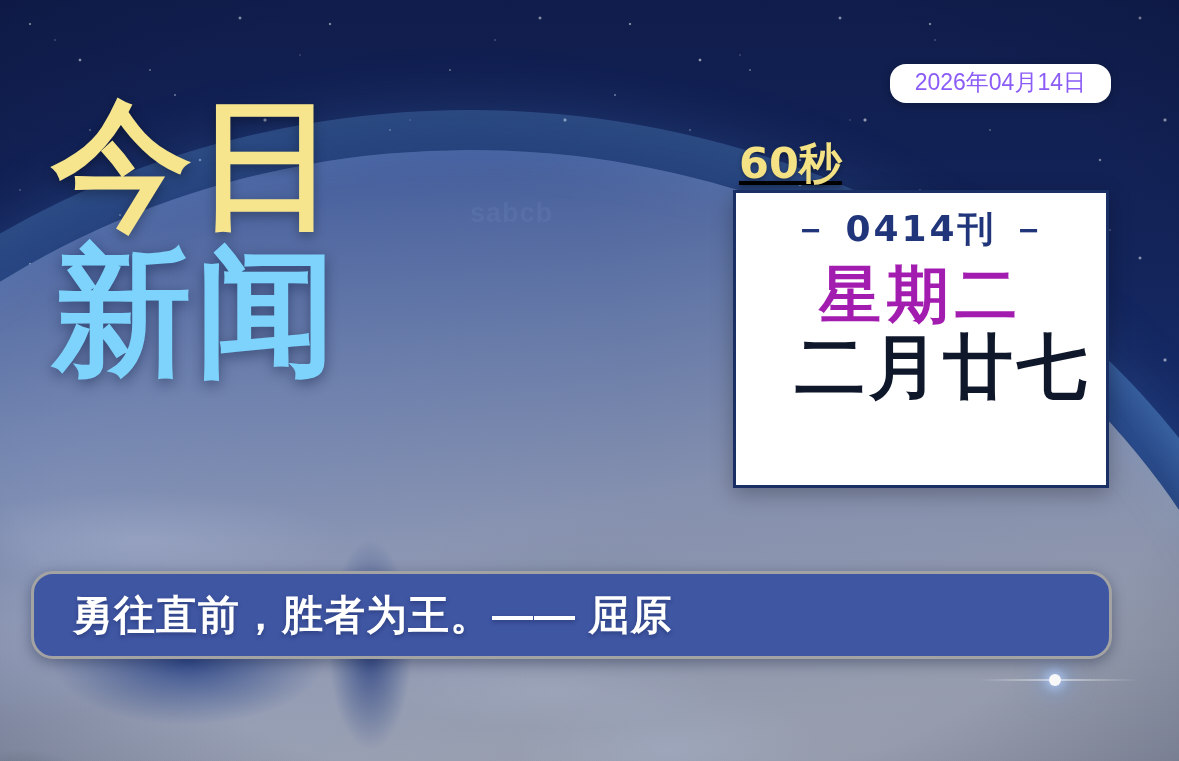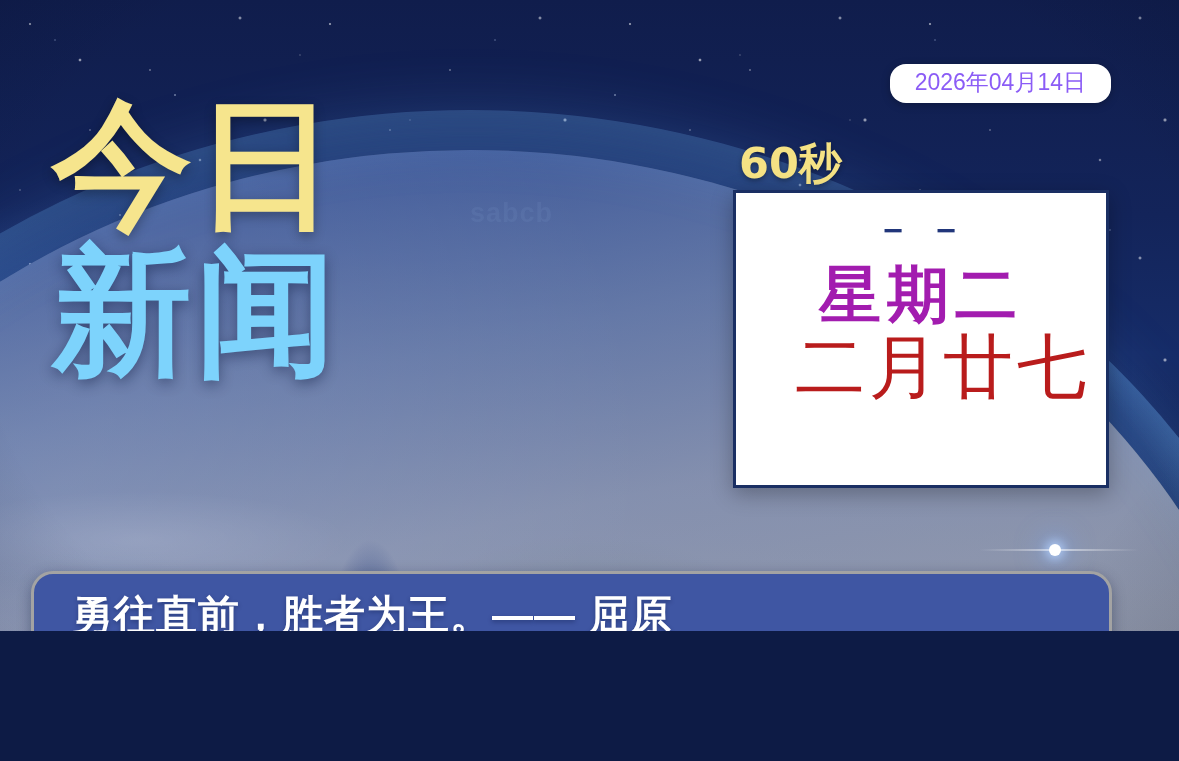--- a/index.html
+++ b/index.html
@@ -1,21 +1,21 @@
 <!DOCTYPE html>
 <html><head>
 <meta charset="utf-8">
 <style>
   html,body{margin:0;padding:0;background:#0d1b45;}
   *{box-sizing:border-box;}
   body{font-family:"Liberation Sans","DejaVu Sans",sans-serif;}
 
   #poster{
     position:relative;
-    width:1179px;height:631px;
+    width:1179px;height:761px;
     overflow:hidden;
     background:#0f1f50;
   }
 
   
   .space{
     position:absolute;inset:0;
     background:
       radial-gradient(ellipse 900px 500px at 18% 78%, rgba(70,110,190,.45) 0%, rgba(20,40,100,0) 62%),
       radial-gradient(ellipse 1200px 700px at 60% 110%, rgba(40,80,170,.35) 0%, rgba(15,30,80,0) 60%),
@@ -138,20 +138,21 @@
     color:#7dd3fc;
     margin-top:8px;
     text-shadow:0 4px 14px rgba(8,20,55,.45);
   }
 
   
   .tagline{
     position:absolute;left:739px;top:135px;
     display:flex;align-items:flex-end;
     white-space:nowrap;
+    text-decoration:underline;
   }
   .tagline .sec{
     font-family:"DejaVu Sans","Liberation Sans",sans-serif;
     font-size:43px;font-weight:700;color:#f5e284;
     text-shadow:0 2px 5px rgba(0,0,0,.35);
     letter-spacing:0;
   }
   .tagline .rest{
     font-size:28px;font-weight:700;color:#ffffff;
     margin-left:7px;letter-spacing:1px;
@@ -181,21 +182,21 @@
     font-family:"DejaVu Sans","Liberation Sans",sans-serif;
     color:#21367a;font-size:36px;font-weight:700;letter-spacing:3px;
     display:flex;align-items:center;gap:14px;
   }
   .card .issue .dash{font-weight:700;}
   .card .weekday{
     color:#a21caf;font-size:62px;font-weight:700;letter-spacing:6px;
     margin-top:8px;line-height:1.05;
   }
   .card .lunar{
-    color:#b91c1c;font-size:70px;font-weight:400;letter-spacing:4px;
+    color:#0f172a;font-size:70px;font-weight:700;letter-spacing:4px;
     margin-top:4px;line-height:1.05;margin-left:44px;
   }
 
   
   .quote-bar{
     position:absolute;left:31px;top:571px;width:1081px;height:88px;
     background:#3f56a3;
     border:3px solid #a3a3a3;
     border-radius:22px;
     display:flex;align-items:center;
@@ -237,20 +238,21 @@
 
   <div class="date-pill">2026年04月14日</div>
 
   <div class="tagline">
     <span class="sec">60秒</span>
   </div>
 
   <div class="card">
     <div class="issue">
       <span class="dash">－</span>
+      <span>0414刊</span>
       <span class="dash">－</span>
     </div>
     <div class="weekday">星期二</div>
     <div class="lunar">二月廿七</div>
   </div>
 
   <div class="quote-bar">
     <span class="quote-text">勇往直前，胜者为王。—— 屈原</span>
   </div>
 

